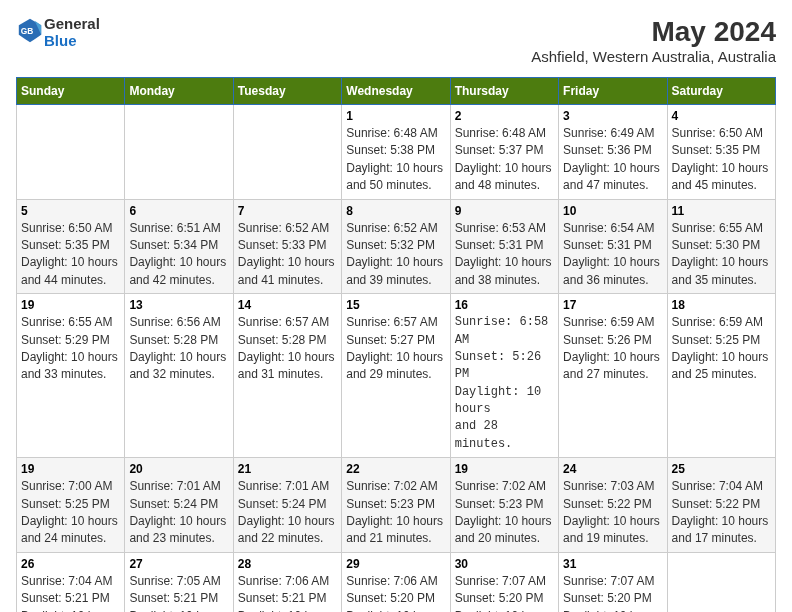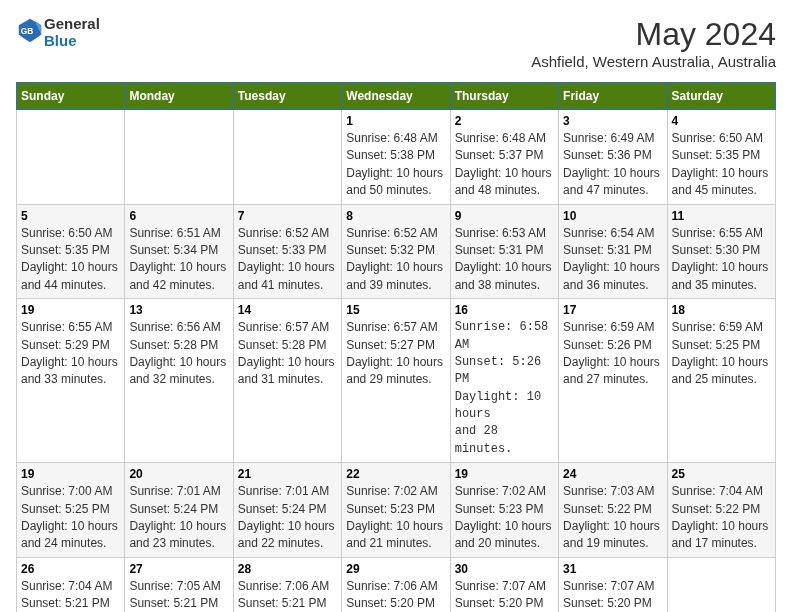--- a/index.html
+++ b/index.html
@@ -30,22 +30,22 @@
     .logo-text span:first-child { color: #333; }
     .logo-text span:last-child { color: #1a6fc4; }
     .logo-icon {
       width: 28px;
       height: 28px;
     }
     .title-block {
       text-align: right;
     }
     .title-block h1 {
-      font-size: 32px;
-      font-weight: normal;
+      font-size: 28px;
+      font-weight: bold;
       color: #333;
     }
     .title-block h2 {
       font-size: 15px;
       font-weight: normal;
       color: #333;
     }
     table {
       width: 100%;
       border-collapse: collapse;

